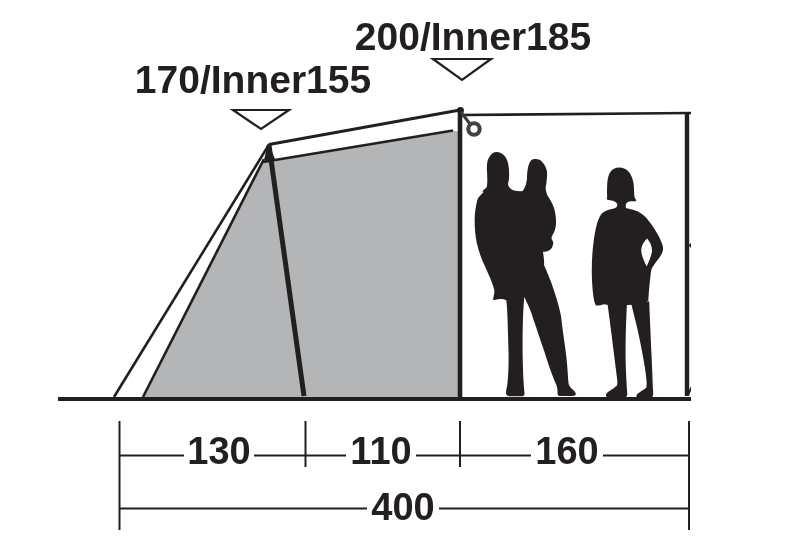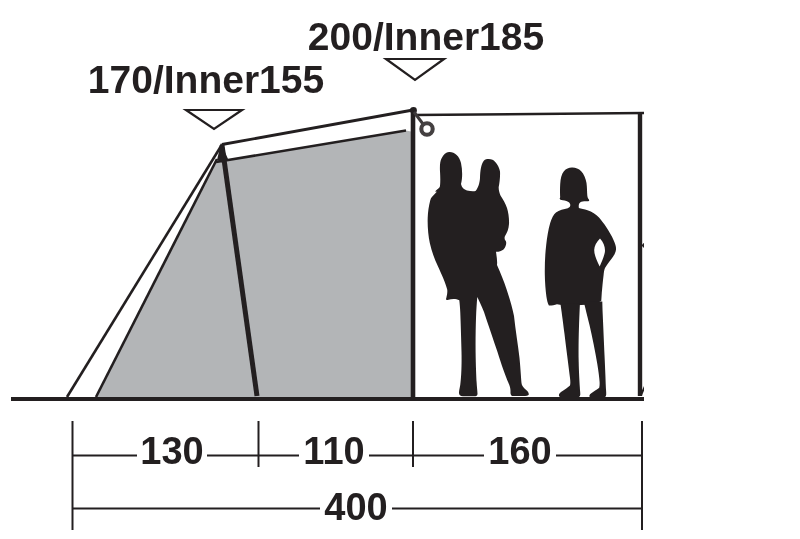--- a/index.html
+++ b/index.html
@@ -1,16 +1,16 @@
 <!DOCTYPE html>
 <html><head>
 <meta charset="utf-8">
 <style>
   html,body{margin:0;padding:0;background:#ffffff;}
-  .wrap{width:644px;height:539px;position:relative;overflow:hidden;background:#fff;}
+  .wrap{width:644px;height:539px;position:relative;overflow:hidden;background:#fff;margin-left:47px;}
   svg{display:block;}
   text{font-family:"Liberation Sans", sans-serif;font-weight:bold;fill:#231f20;}
 </style>
 </head>
 <body>
 <div class="wrap">
 <svg width="800" height="539" viewBox="0 0 800 539">
 
   <text x="426" y="49.5" font-size="39" text-anchor="middle">200/Inner185</text>
 

